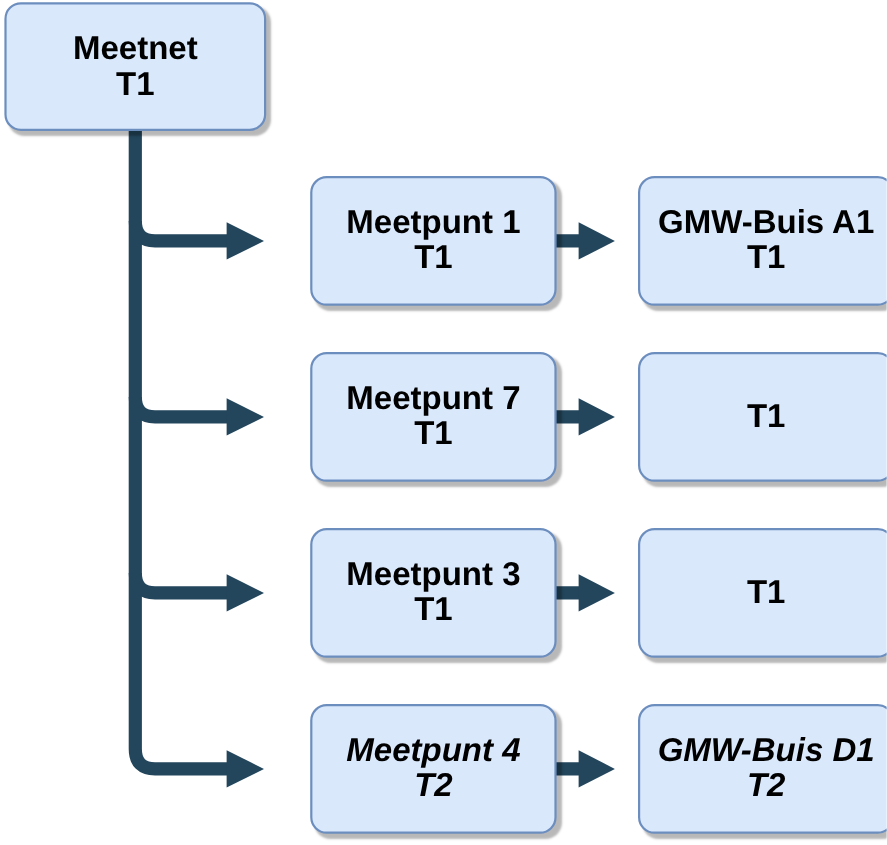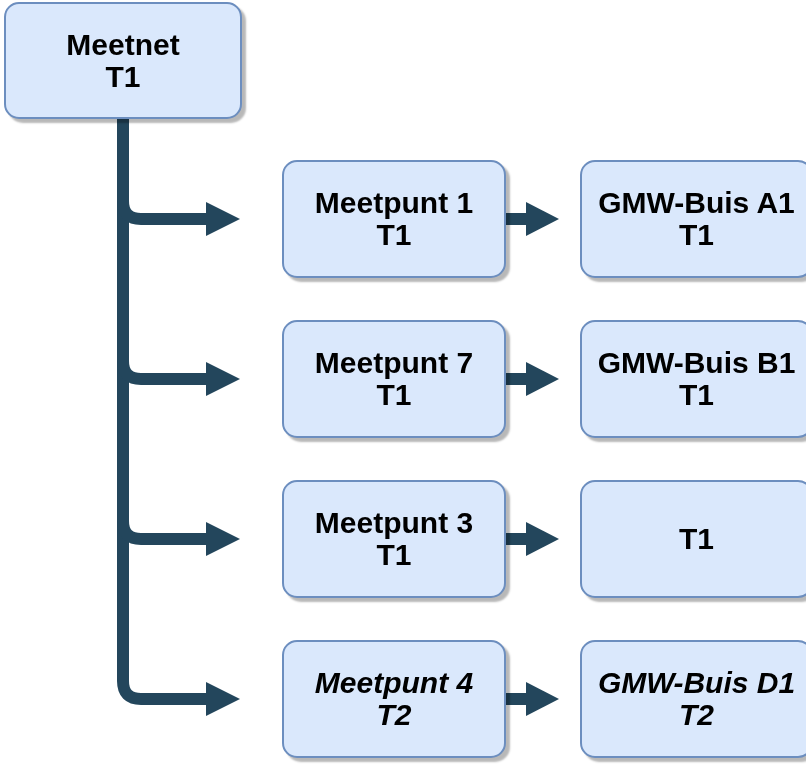--- a/index.html
+++ b/index.html
@@ -83,21 +83,20 @@
   <div class="node node-right row-0">
     <span>GMW-Buis A1</span>
     <span>T1</span>
   </div>
 
   <div class="node node-mid row-1">
     <span>Meetpunt 7</span>
     <span>T1</span>
   </div>
   <div class="node node-right row-1">
-    <span>GMW-Buis B1</span>
     <span>T1</span>
   </div>
 
   <div class="node node-mid row-2">
     <span>Meetpunt 3</span>
     <span>T1</span>
   </div>
   <div class="node node-right row-2">
     <span>T1</span>
   </div>

